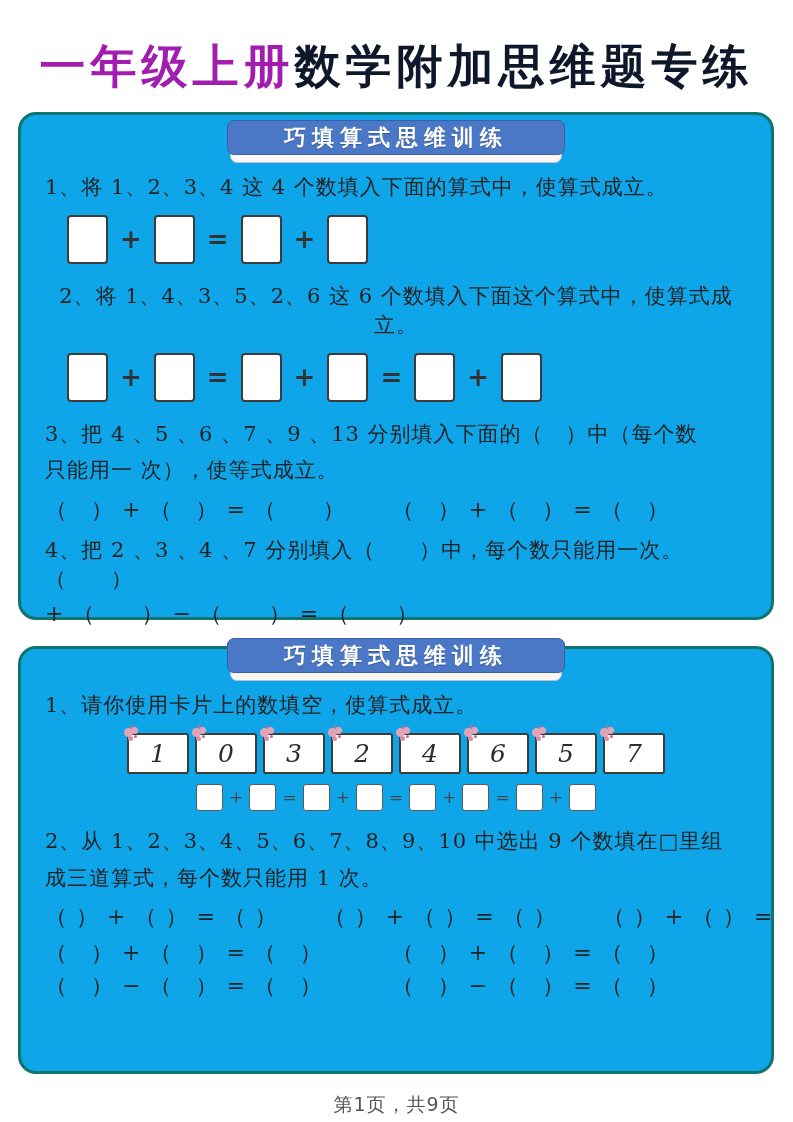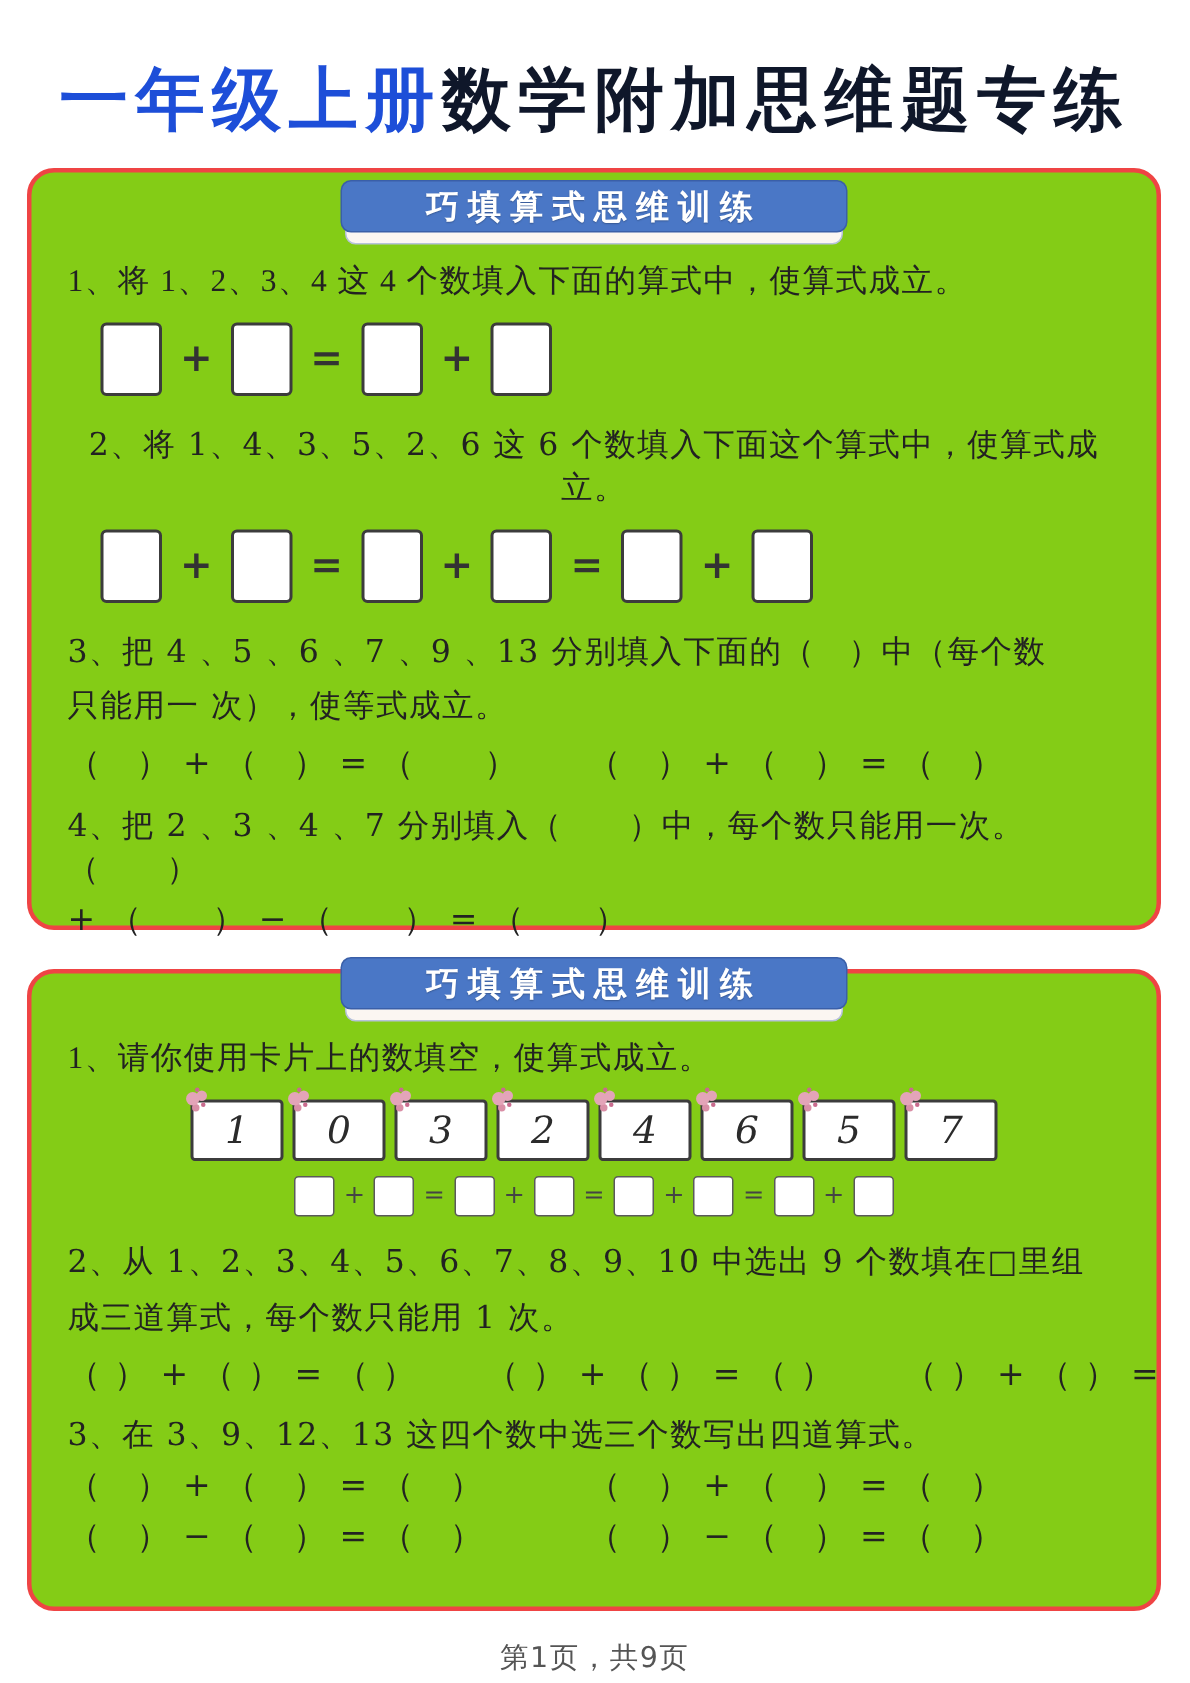--- a/index.html
+++ b/index.html
@@ -11,28 +11,28 @@
     color:#222;
     overflow:hidden;
   }
   
   .page-title {
     position:absolute; top:36px; left:0; width:100%;
     text-align:center;
     font-size:46px; font-weight:bold; letter-spacing:5px;
     white-space:nowrap;
   }
-  .page-title .t-black { color:#1d4ed8; }
+  .page-title .t-black { color:#a21caf; }
   .page-title .t-red   { color:#0f172a; }
 
   
   .panel {
     position:absolute; left:18px; width:756px;
-    border:3px solid #ef4444; border-radius:18px;
-    background:#84cc16;
+    border:3px solid #0f766e; border-radius:18px;
+    background:#0ea5e9;
   }
   .panel-1 { top:112px; height:508px; }
   .panel-2 { top:646px; height:428px; }
 
   .banner-wrap { position:absolute; left:50%; transform:translateX(-50%); width:338px; }
   .panel-1 .banner-wrap { top:5px; }
   .panel-2 .banner-wrap { top:-11px; }
   .banner-ghost {
     position:absolute; top:9px; left:3px; width:332px; height:34px;
     background:#fbf6f2; border:1.5px solid #b7c2da; border-radius:7px;
@@ -42,21 +42,21 @@
     background:#4a77c6; border:1.5px solid #3a5fa8; border-radius:7px;
     color:#fff; font-size:22px; font-weight:bold; letter-spacing:6px;
     display:flex; align-items:center; justify-content:center;
     text-shadow:0 1px 1px rgba(0,0,0,.25);
   }
 
   .panel-body { padding:58px 24px 0 24px; font-size:21px; line-height:1.35; }
   .panel-2 .panel-body { padding-top:42px; }
 
   .q-text { margin-top:14px; letter-spacing:1px; }
-  .q-text.first { margin-top:0;font-family:Liberation Serif, serif; }
+  .q-text.first { margin-top:0; }
   .q-line2 { margin-top:8px; letter-spacing:1px; }
 
   
   .blank-row { margin-top:10px; font-size:22px; letter-spacing:1px; white-space:nowrap; }
 
   
   .eq-row { display:flex; align-items:center; margin-top:14px; margin-left:22px; }
   .eq-row .eqbox {
     width:41px; height:49px;
     border:2.5px solid #3c3c3c; border-radius:4px;
@@ -210,20 +210,19 @@
         <span class="eqop">=</span>
         <span class="eqbox"></span>
         <span class="eqop">+</span>
         <span class="eqbox"></span>
       </div>
 
     <div class="q-text" style="margin-top:16px;">2、从 1、2、3、4、5、6、7、8、9、10 中选出 9 个数填在□里组</div>
     <div class="q-line2">成三道算式，每个数只能用 1 次。</div>
     <div class="blank-row">（ ） + （ ） = （ ）　　（ ） + （ ） = （ ）　　（ ） + （ ） = （ ）</div>
 
-    <div class="q-text" style="margin-top:10px;">3、在 3、9、12、13 这四个数中选三个数写出四道算式。</div>
     <div class="blank-row" style="margin-top:6px;">（　） + （　） = （　）　　　（　） + （　） = （　）</div>
     <div class="blank-row" style="margin-top:4px;">（　） − （　） = （　）　　　（　） − （　） = （　）</div>
 
   </div>
 </div>
 
 <div class="footer">第1页，共9页</div>
 
 </body></html>

